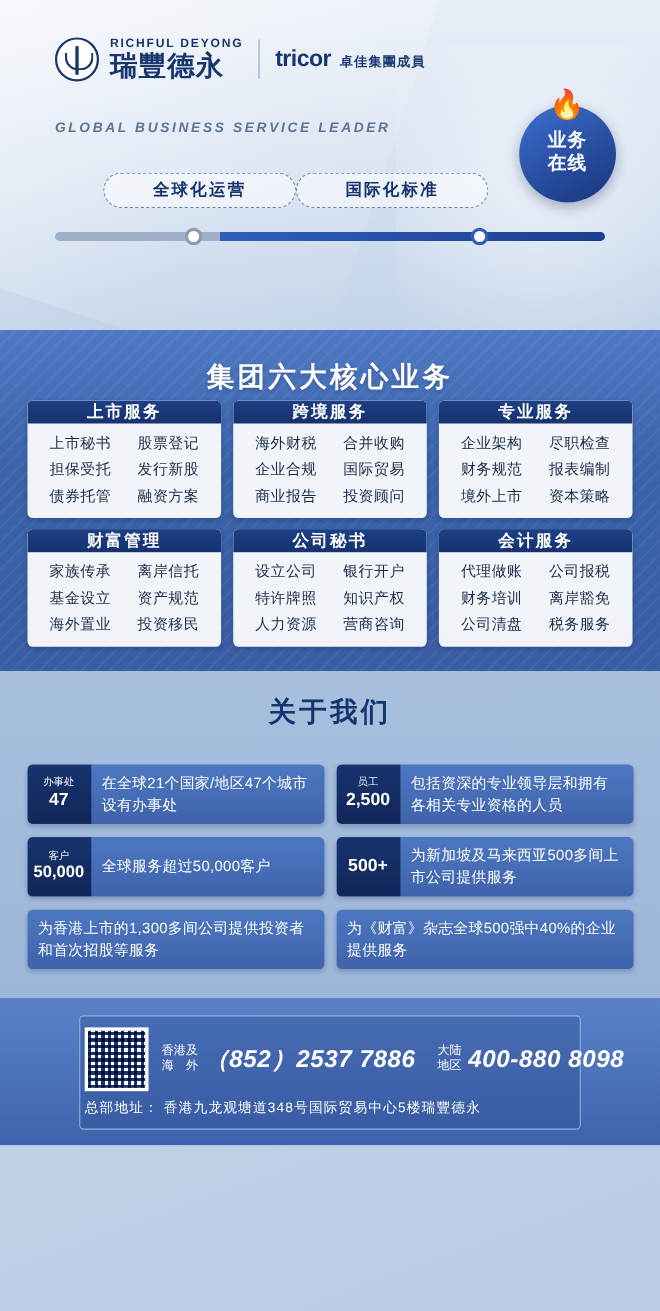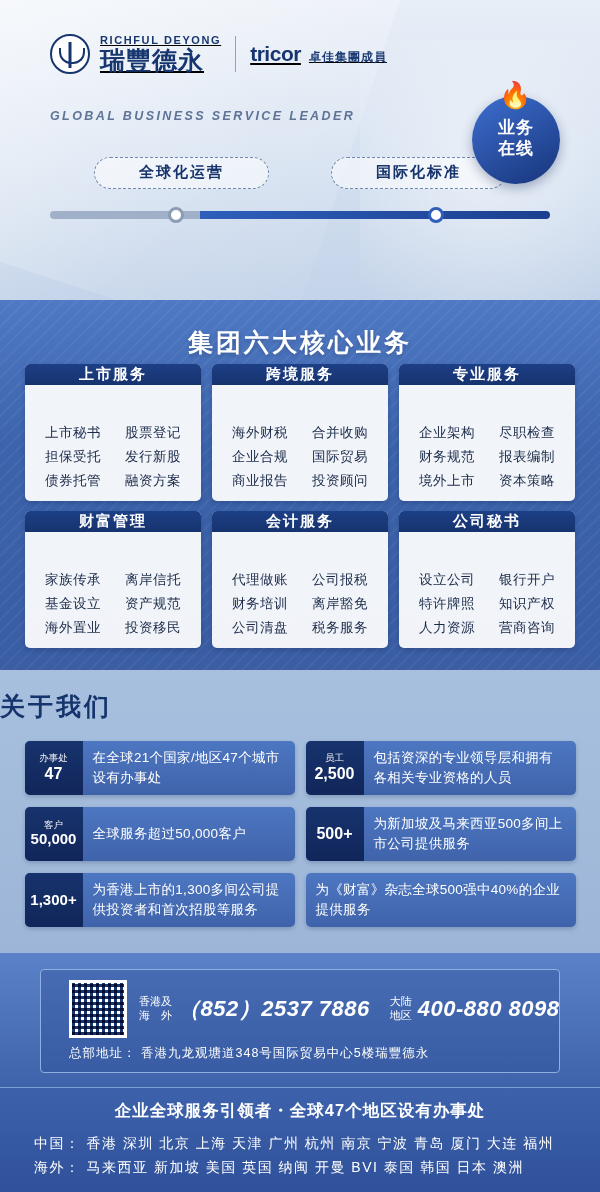--- a/index.html
+++ b/index.html
@@ -41,21 +41,20 @@
     width: 320px; height: 320px;
     background: radial-gradient(circle at 40% 40%, rgba(255,255,255,0.5), rgba(255,255,255,0) 65%);
   }
 
   .logo-row {
     position: relative;
     display: flex;
     align-items: center;
     padding: 34px 0 0 50px;
     z-index: 3;
-    text-decoration: underline;
   }
   .logo-mark {
     width: 40px; height: 40px;
     border: 2px solid #17366f;
     border-radius: 50%;
     position: relative;
     flex: none;
     background: #fff;
   }
   .logo-mark:before {
@@ -167,21 +166,20 @@
     font-weight: bold;
     line-height: 1.25;
     padding-top: 21px;
     letter-spacing: 1px;
   }
 
   .pills {
     position: relative;
     z-index: 3;
     display: flex;
-    gap: 62px;
     margin: 34px 0 0 94px;
   }
   .pill {
     width: 175px;
     height: 32px;
     border-radius: 16px;
     background: rgba(255,255,255,0.55);
     border: 1px dashed #6f88ad;
     color: #16336c;
     font-size: 15px;
@@ -252,41 +250,41 @@
     font-weight: bold;
     text-align: center;
     padding: 1px 0;
     letter-spacing: 2px;
   }
   .card-body {
     padding: 9px 10px 11px;
     display: grid;
     grid-template-columns: 1fr 1fr;
     gap: 6px 4px;
-    margin-top: 30px;
   }
   .card-body span {
     font-size: 13.5px;
     color: #1a2a48;
     text-align: center;
     letter-spacing: 0.5px;
   }
 
   
   .about {
     background: linear-gradient(180deg, #a8c0de 0%, #9db6d8 100%);
     padding: 20px 0 26px;
     position: relative;
   }
   .about-title {
+    text-align: center;
     color: #15336c;
     font-size: 25px;
     font-weight: bold;
     letter-spacing: 3px;
-    margin-bottom: 18px;
+    margin-bottom: 32px;
   }
   .about-grid {
     display: grid;
     grid-template-columns: repeat(2, 270px);
     gap: 12px 11px;
     justify-content: center;
   }
   .stat {
     display: flex;
     align-items: stretch;
@@ -329,26 +327,26 @@
     align-items: center;
     letter-spacing: 0.3px;
   }
 
   
   .contact {
     background: linear-gradient(180deg, #5b82c8 0%, #3f63ab 100%);
     padding: 16px 0 14px;
   }
   .contact-inner {
-    width: 520px;
+    width: 456px;
     margin: 0 auto;
     border: 1px solid #8fb0de;
     border-radius: 4px;
     background: rgba(40,75,145,0.35);
-    padding: 10px 28px;
+    padding: 10px 4px;
   }
   .contact-row {
     display: flex;
     align-items: center;
   }
   .qr {
     width: 58px; height: 58px;
     background:
       repeating-linear-gradient(0deg, #16346e 0 3px, #fff 3px 6px),
       repeating-linear-gradient(90deg, #16346e 0 3px, #fff 3px 6px);
@@ -499,43 +497,43 @@
           <span>家族传承</span>
           <span>离岸信托</span>
           <span>基金设立</span>
           <span>资产规范</span>
           <span>海外置业</span>
           <span>投资移民</span>
         </div>
       </div>
 
       <div class="card">
+        <div class="card-head">公司秘书</div>
+        <div class="card-body">
+          <span>设立公司</span>
+          <span>银行开户</span>
+          <span>特许牌照</span>
+          <span>知识产权</span>
+          <span>人力资源</span>
+          <span>营商咨询</span>
+        </div>
+      </div>
+
+      <div class="card">
         <div class="card-head">会计服务</div>
         <div class="card-body">
           <span>代理做账</span>
           <span>公司报税</span>
           <span>财务培训</span>
           <span>离岸豁免</span>
           <span>公司清盘</span>
           <span>税务服务</span>
         </div>
       </div>
 
-      <div class="card">
-        <div class="card-head">公司秘书</div>
-        <div class="card-body">
-          <span>设立公司</span>
-          <span>银行开户</span>
-          <span>特许牌照</span>
-          <span>知识产权</span>
-          <span>人力资源</span>
-          <span>营商咨询</span>
-        </div>
-      </div>
-
     </div>
   </div>
 
   <div class="about">
     <div class="about-title">关于我们</div>
     <div class="about-grid">
 
       <div class="stat">
         <div class="stat-badge">
           <div class="lbl">办事处</div>
@@ -561,23 +559,20 @@
       </div>
 
       <div class="stat">
         <div class="stat-badge">
           <div class="num">500+</div>
         </div>
         <div class="stat-text">为新加坡及马来西亚500多间上市公司提供服务</div>
       </div>
 
       <div class="stat">
-        <div class="stat-badge big">
-          <div class="num">1,300+</div>
-        </div>
         <div class="stat-text">为香港上市的1,300多间公司提供投资者和首次招股等服务</div>
       </div>
 
       <div class="stat">
         <div class="stat-text">为《财富》杂志全球500强中40%的企业提供服务</div>
       </div>
 
     </div>
   </div>
 
@@ -594,25 +589,14 @@
             <div class="region" style="white-space:pre-line">大陆
 地区</div>
             <div class="phone-num">400-880 8098</div>
           </div>
         </div>
       </div>
       <div class="addr">总部地址： 香港九龙观塘道348号国际贸易中心5楼瑞豐德永</div>
     </div>
   </div>
 
-  <div class="footer">
-    <div class="footer-title">企业全球服务引领者・全球47个地区设有办事处</div>
-    <div class="footer-line">
-      <span class="lab">中国：</span>
-      <span>香港 深圳 北京 上海 天津 广州 杭州 南京 宁波 青岛 厦门 大连 福州</span>
-    </div>
-    <div class="footer-line">
-      <span class="lab">海外：</span>
-      <span>马来西亚 新加坡 美国 英国 纳闽 开曼 BVI 泰国 韩国 日本 澳洲</span>
-    </div>
-  </div>
 
 </div>
 
 </body></html>

